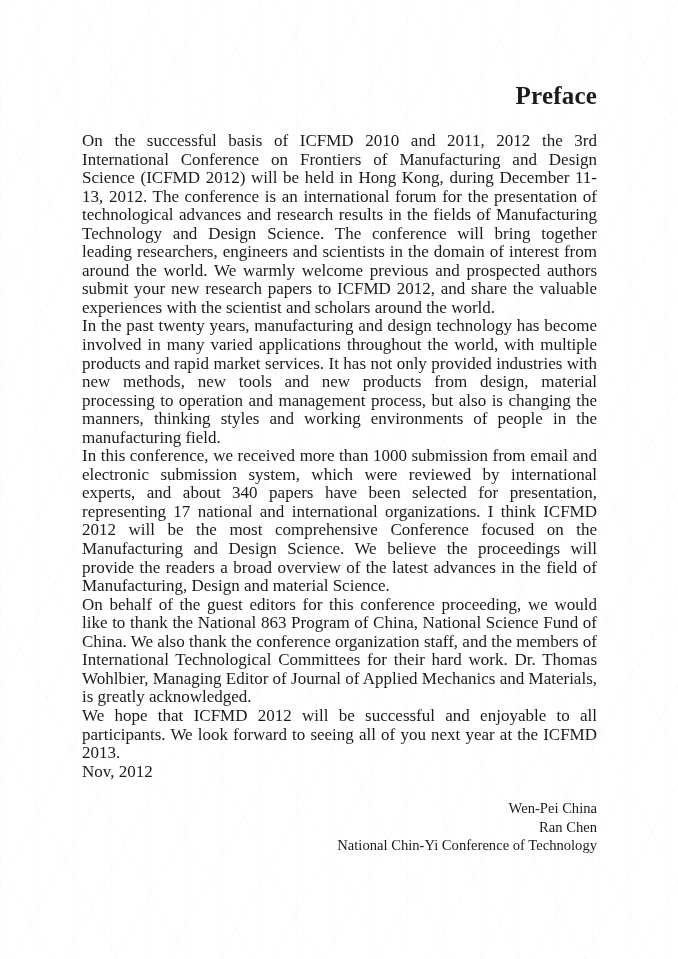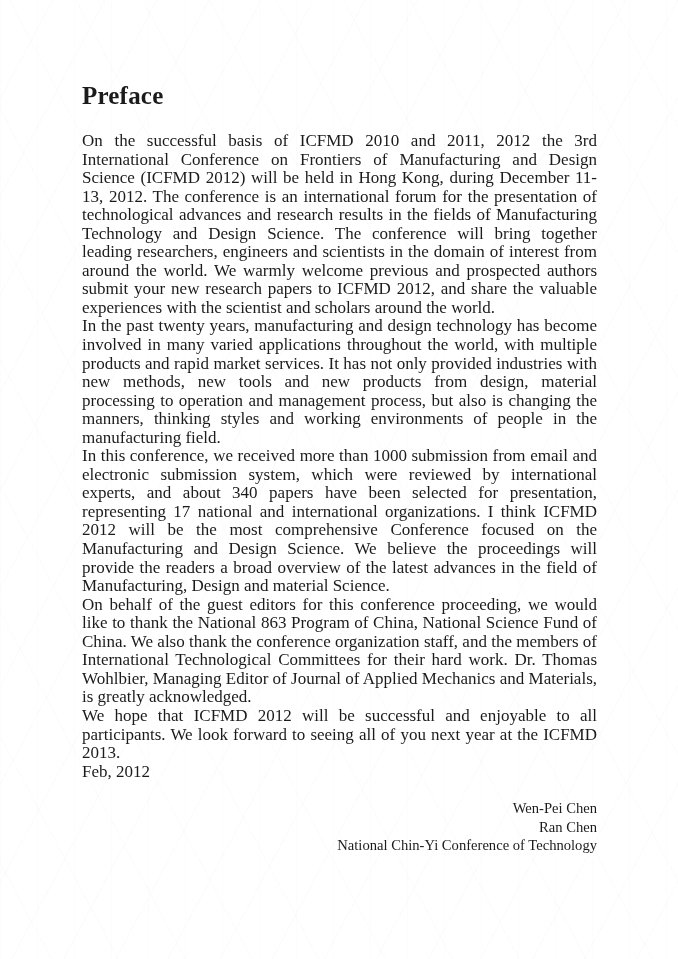--- a/index.html
+++ b/index.html
@@ -29,21 +29,21 @@
   }
   .content {
     position: absolute;
     left: 82px;
     top: 0;
     width: 515px;
   }
   .doc-title {
     margin: 0;
     padding: 0;
-    text-align: left;
+    text-align: right;
     font-weight: bold;
     font-size: 25px;
     line-height: 1;
     letter-spacing: 0.2px;
     padding-top: 83px;
   }
   .body-block {
     margin: 0;
     padding: 0;
     padding-top: 24px;
@@ -87,23 +87,23 @@
   <div class="content">
 
     <h1 class="doc-title">Preface</h1>
 
     <div class="body-block">
       <p>On the successful basis of ICFMD 2010 and 2011, 2012 the 3rd International Conference on Frontiers of Manufacturing and Design Science (ICFMD 2012) will be held in Hong Kong, during December 11-13, 2012. The conference is an international forum for the presentation of technological advances and research results in the fields of Manufacturing Technology and Design Science. The conference will bring together leading researchers, engineers and scientists in the domain of interest from around the world. We warmly welcome previous and prospected authors submit your new research papers to ICFMD 2012, and share the valuable experiences with the scientist and scholars around the world.</p>
       <p>In the past twenty years, manufacturing and design technology has become involved in many varied applications throughout the world, with multiple products and rapid market services. It has not only provided industries with new methods, new tools and new products from design, material processing to operation and management process, but also is changing the manners, thinking styles and working environments of people in the manufacturing field.</p>
       <p>In this conference, we received more than 1000 submission from email and electronic submission system, which were reviewed by international experts, and about 340 papers have been selected for presentation, representing 17 national and international organizations. I think ICFMD 2012 will be the most comprehensive Conference focused on the Manufacturing and Design Science. We believe the proceedings will provide the readers a broad overview of the latest advances in the field of Manufacturing, Design and material Science.</p>
       <p>On behalf of the guest editors for this conference proceeding, we would like to thank the National 863 Program of China, National Science Fund of China. We also thank the conference organization staff, and the members of International Technological Committees for their hard work. Dr. Thomas Wohlbier, Managing Editor of Journal of Applied Mechanics and Materials, is greatly acknowledged.</p>
       <p>We hope that ICFMD 2012 will be successful and enjoyable to all participants. We look forward to seeing all of you next year at the ICFMD 2013.</p>
-      <p class="date-line">Feb, 2012</p>
+      <p class="date-line">Nov, 2012</p>
     </div>
 
     <div class="signature">
-      <div>Wen-Pei Chen</div>
+      <div>Wen-Pei China</div>
       <div>Ran Chen</div>
       <div>National Chin-Yi Conference of Technology</div>
     </div>
 
   </div>
 </div>
 
 </body></html>

